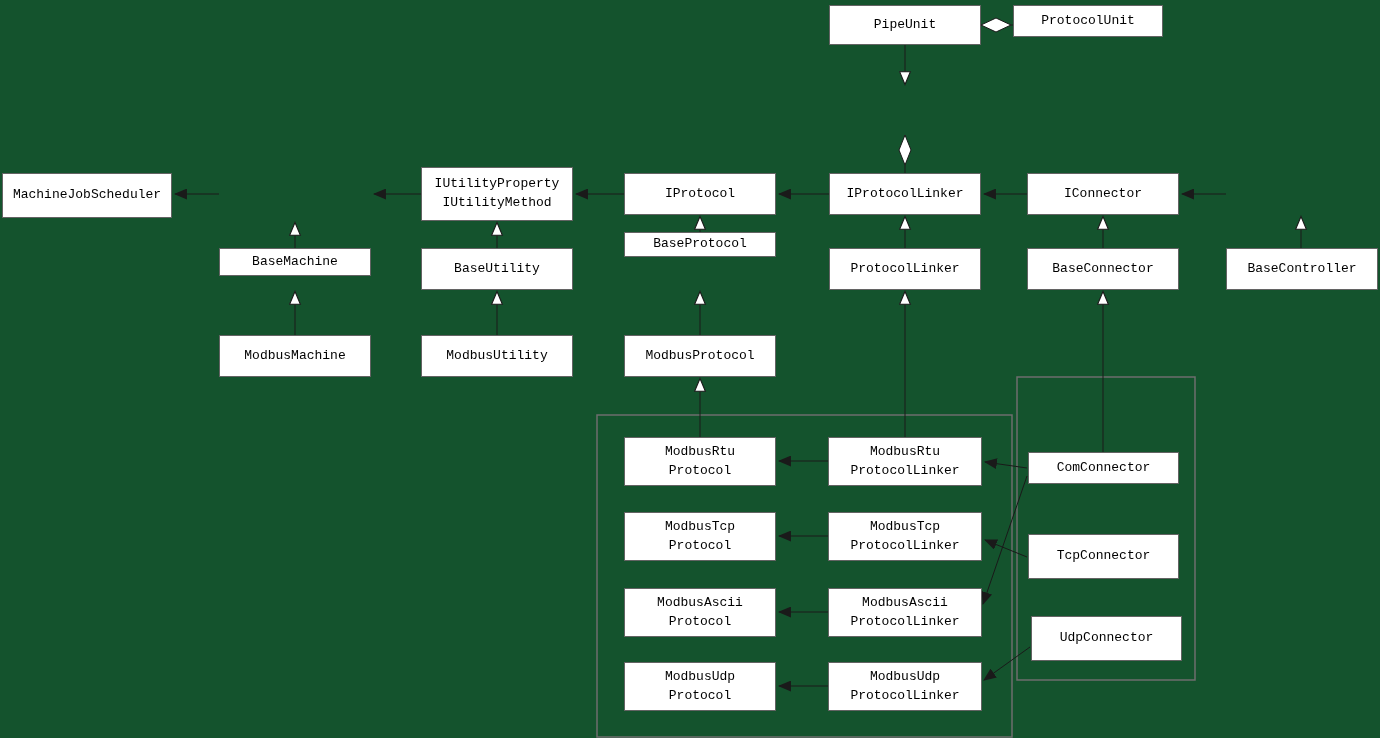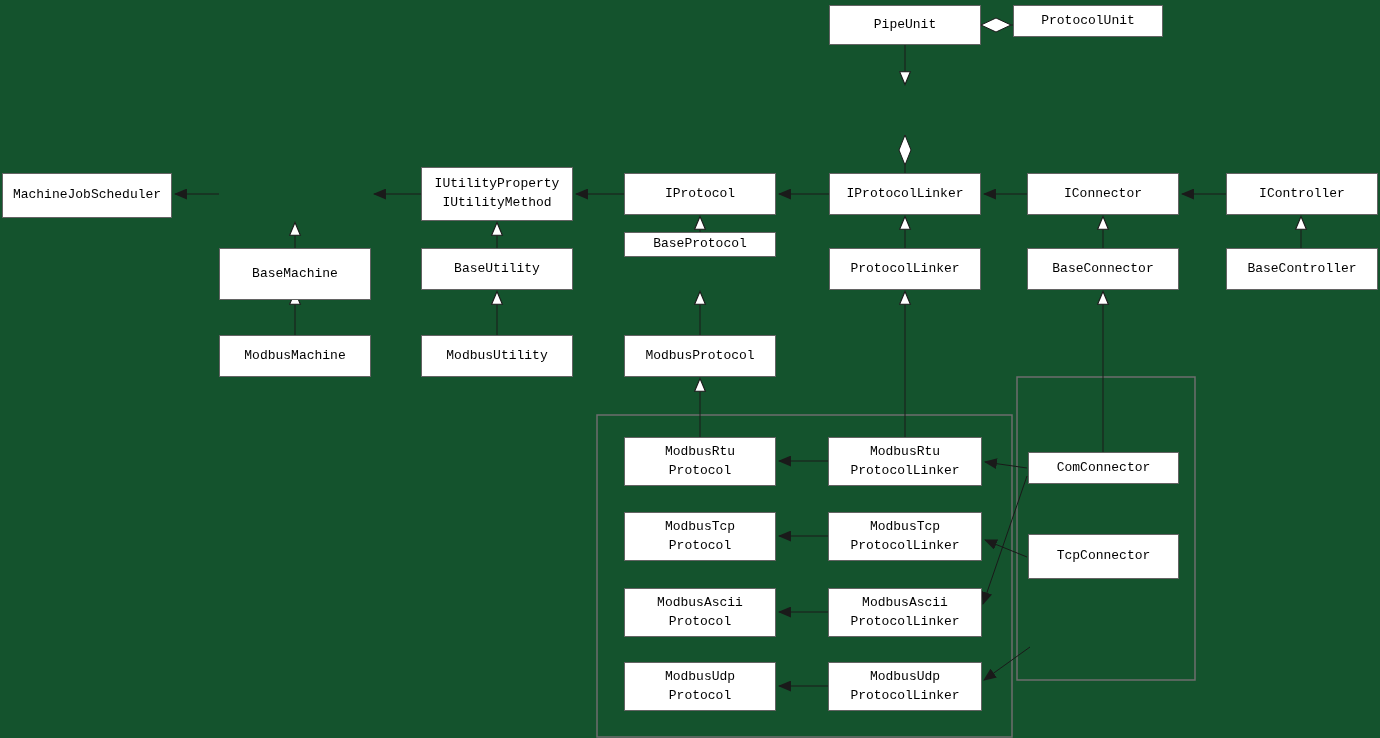--- a/index.html
+++ b/index.html
@@ -103,23 +103,22 @@
 
   <div class="node" style="left:829px;top:5px;width:152px;height:40px">PipeUnit</div>
   <div class="node" style="left:1013px;top:5px;width:150px;height:32px">ProtocolUnit</div>
 
   <div class="node" style="left:2px;top:173px;width:170px;height:45px">MachineJobScheduler</div>
   <div class="node" style="left:421px;top:167px;width:152px;height:54px">IUtilityProperty
 IUtilityMethod</div>
   <div class="node" style="left:624px;top:173px;width:152px;height:42px">IProtocol</div>
   <div class="node" style="left:829px;top:173px;width:152px;height:42px">IProtocolLinker</div>
   <div class="node" style="left:1027px;top:173px;width:152px;height:42px">IConnector</div>
-  <div class="node" style="left:1226px;top:173px;width:152px;height:42px">IController</div>
 
-  <div class="node" style="left:219px;top:248px;width:152px;height:52px">BaseMachine</div>
+  <div class="node" style="left:219px;top:248px;width:152px;height:28px">BaseMachine</div>
   <div class="node" style="left:421px;top:248px;width:152px;height:42px">BaseUtility</div>
   <div class="node" style="left:624px;top:232px;width:152px;height:25px">BaseProtocol</div>
   <div class="node" style="left:829px;top:248px;width:152px;height:42px">ProtocolLinker</div>
   <div class="node" style="left:1226px;top:248px;width:152px;height:42px">BaseController</div>
   <div class="node" style="left:1027px;top:248px;width:152px;height:42px">BaseConnector</div>
 
   <div class="node" style="left:421px;top:335px;width:152px;height:42px">ModbusUtility</div>
   <div class="node" style="left:219px;top:335px;width:152px;height:42px">ModbusMachine</div>
   <div class="node" style="left:624px;top:335px;width:152px;height:42px">ModbusProtocol</div>
 
@@ -135,14 +134,15 @@
 Protocol</div>
   <div class="node" style="left:828px;top:588px;width:154px;height:49px">ModbusAscii
 ProtocolLinker</div>
   <div class="node" style="left:624px;top:662px;width:152px;height:49px">ModbusUdp
 Protocol</div>
   <div class="node" style="left:828px;top:662px;width:154px;height:49px">ModbusUdp
 ProtocolLinker</div>
 
   <div class="node" style="left:1028px;top:452px;width:151px;height:32px">ComConnector</div>
   <div class="node" style="left:1028px;top:534px;width:151px;height:45px">TcpConnector</div>
+  <div class="node" style="left:1031px;top:616px;width:151px;height:45px">UdpConnector</div>
 
 </div>
 
 </body></html>

